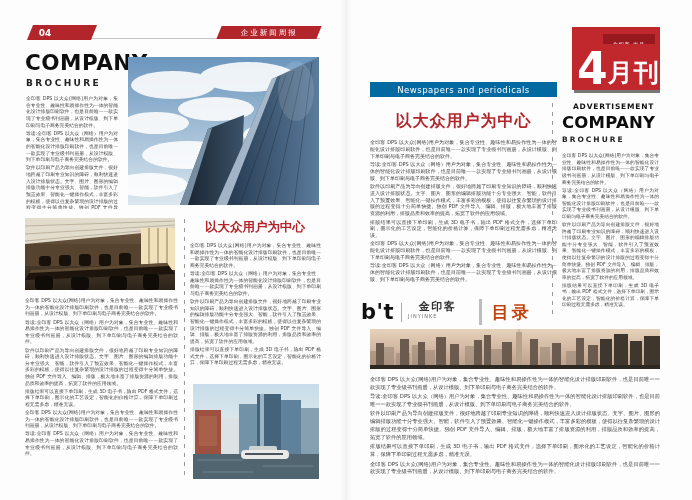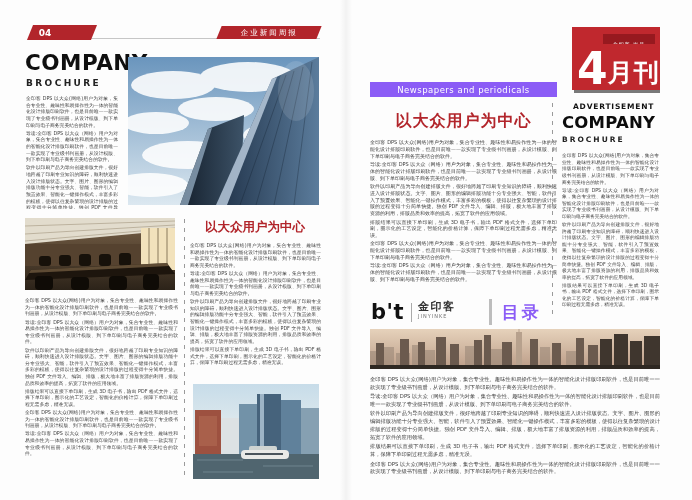--- a/index.html
+++ b/index.html
@@ -26,39 +26,39 @@
   .rbottom .ts{font-size:10.5px;line-height:1.5;}
   .sbtext .ts{font-size:9.4px;line-height:1.4;}
   
   .vdash{width:1px;background:repeating-linear-gradient(to bottom,#9a9a9a 0 4px,transparent 4px 9px);}
   
   .mid-heading{left:188px;top:219px;width:134px;text-align:center;font-size:12.5px;font-weight:800;color:#b2252b;}
   .rp-heading{left:370px;top:111px;width:187px;text-align:center;font-size:16px;font-weight:800;color:#b2252b;letter-spacing:1px;}
   
   .rp-title{left:370px;top:22px;width:190px;font-family:"DejaVu Serif","Liberation Serif",serif;
             font-size:46px;font-weight:700;color:#ab2026;line-height:1.15;letter-spacing:1px;white-space:nowrap;}
-  .rp-bar{left:370px;top:82px;width:187px;height:15px;background:#8b5cf6;display:flex;align-items:center;justify-content:center;}
+  .rp-bar{left:370px;top:82px;width:187px;height:15px;background:#0369a1;display:flex;align-items:center;justify-content:center;}
   .rp-bar span{color:#fff;font-size:8.5px;letter-spacing:.5px;}
   .issue-box{left:572px;top:27px;width:88px;height:63px;background:#c0282e;}
   .issue-shadow{left:574px;top:90px;width:86px;height:3px;background:#4c4c4c;opacity:.75;}
   .issue-label{position:absolute;right:5px;top:7px;width:52px;height:10px;background:#97191f;overflow:hidden;}
   .issue-label span{display:block;width:200%;margin-left:-50%;transform:scale(.5);transform-origin:50% 50%;
                     color:#fff;font-size:10px;line-height:20px;text-align:center;letter-spacing:2px;white-space:nowrap;}
   .issue-num{position:absolute;left:5px;bottom:3px;display:flex;align-items:flex-end;color:#fff;}
   .issue-num .num{font-size:44px;line-height:.82;font-weight:700;}
   .issue-num .suffix{font-size:25px;line-height:1;font-weight:700;padding-bottom:2px;letter-spacing:1px;}
   
-  .logo-row{left:371px;top:297px;height:30px;display:flex;align-items:center;}
+  .logo-row{left:361px;top:297px;height:30px;display:flex;align-items:center;text-align:center;}
   .logo-bt{font-size:21px;font-weight:800;color:#111;letter-spacing:.5px;}
   .vline1{width:1px;height:19px;background:#aaa;margin:0 6px 0 7px;}
   .brand-cn{font-size:11px;font-weight:700;color:#333;letter-spacing:1.5px;line-height:1.2;}
   .brand-en{overflow:hidden;height:6px;}
   .brand-en span{display:block;transform:scale(.5);transform-origin:0 0;font-size:10px;color:#777;letter-spacing:2px;white-space:nowrap;}
   .vbar{width:3px;height:26px;background:#bdbdbd;margin:0 10px 0 12px;}
-  .section-title{font-size:17px;font-weight:800;color:#8b5cf6;letter-spacing:3px;}
+  .section-title{font-size:17px;font-weight:800;color:#c2410c;letter-spacing:3px;}
   
   .sb-kicker{font-size:7.5px;font-weight:700;letter-spacing:.8px;color:#111;margin-left:11px;}
   .sb-title{font-size:16.5px;font-weight:800;color:#0c0c0c;margin-top:2px;letter-spacing:.2px;}
   .sb-sub{font-size:7.5px;font-weight:700;letter-spacing:2px;color:#222;margin-top:3px;}
   .photo{display:block;}
   .fold{left:340px;top:0;width:12px;height:500px;
         background:linear-gradient(to right,rgba(0,0,0,0),rgba(0,0,0,.045),rgba(0,0,0,0));}
 </style>
 </head>
 <body>

